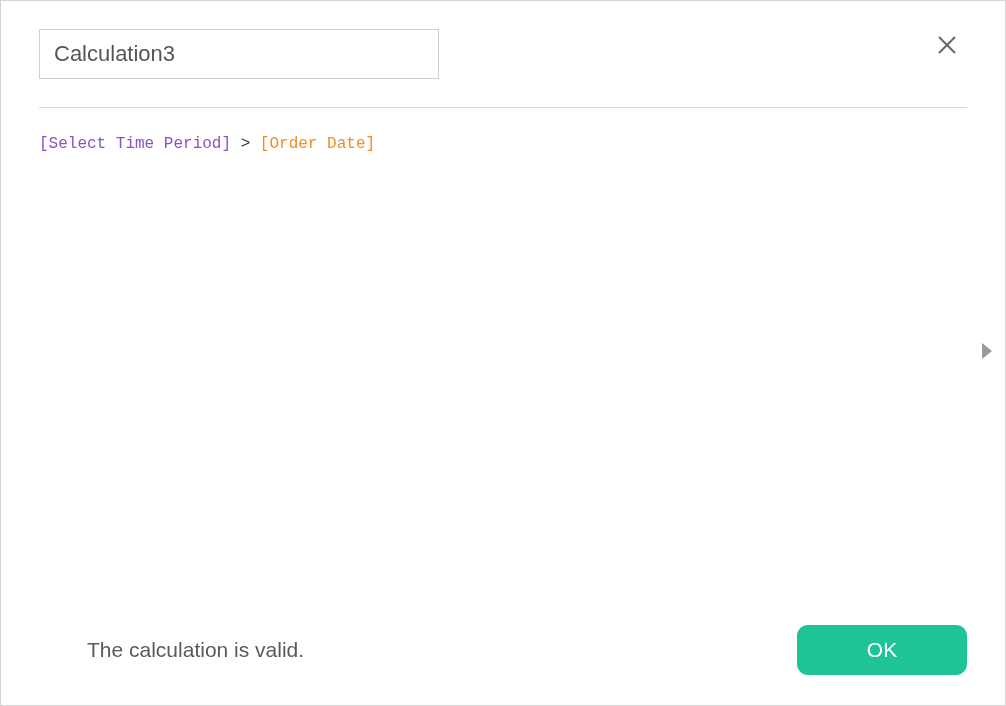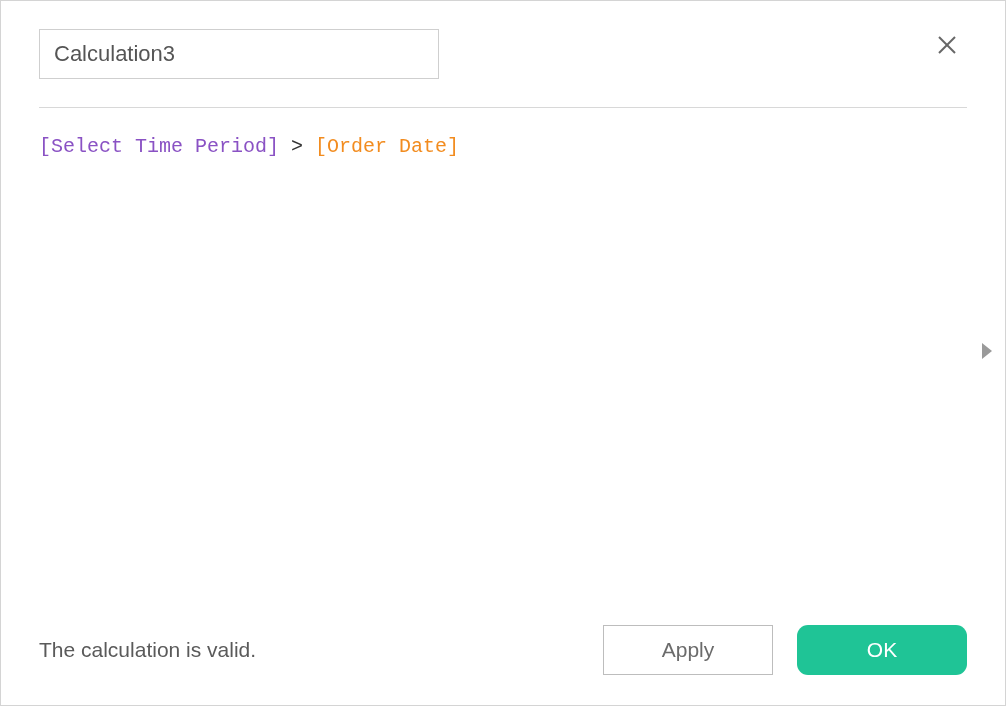--- a/index.html
+++ b/index.html
@@ -60,21 +60,21 @@
     }
     .divider {
       margin: 28px 38px 0 38px;
       height: 1px;
       background: #d8d8d8;
     }
     .formula-area {
       flex: 1;
       padding: 24px 38px 10px 38px;
       font-family: "Menlo", "Consolas", "Courier New", monospace;
-      font-size: 20px;
+      font-size: 16px;
       line-height: 1.5;
       position: relative;
     }
     .tok-param {
       color: #8a52c4;
     }
     .tok-op {
       color: #333;
       font-weight: 500;
     }
@@ -94,20 +94,21 @@
       height: 20px;
     }
     .footer-row {
       display: flex;
       align-items: center;
       padding: 0 38px 30px 38px;
     }
     .status-text {
       font-size: 21px;
       color: #5a5a5a;
+      margin-left: 48px;
     }
     .btn {
       height: 50px;
       min-width: 170px;
       font-size: 21px;
       border: none;
       cursor: pointer;
       margin-left: 24px;
       font-family: inherit;
     }
@@ -148,17 +149,16 @@
 
   <div class="expand-handle">
     <svg viewBox="0 0 16 20">
       <polygon points="3,2 13,10 3,18" fill="currentColor"></polygon>
     </svg>
   </div>
 
   <div class="footer-row">
     <span class="status-text">The calculation is valid.</span>
     <div class="spacer"></div>
-    <button class="btn btn-apply">Apply</button>
     <button class="btn btn-ok">OK</button>
   </div>
 
 </div>
 
 </body></html>

